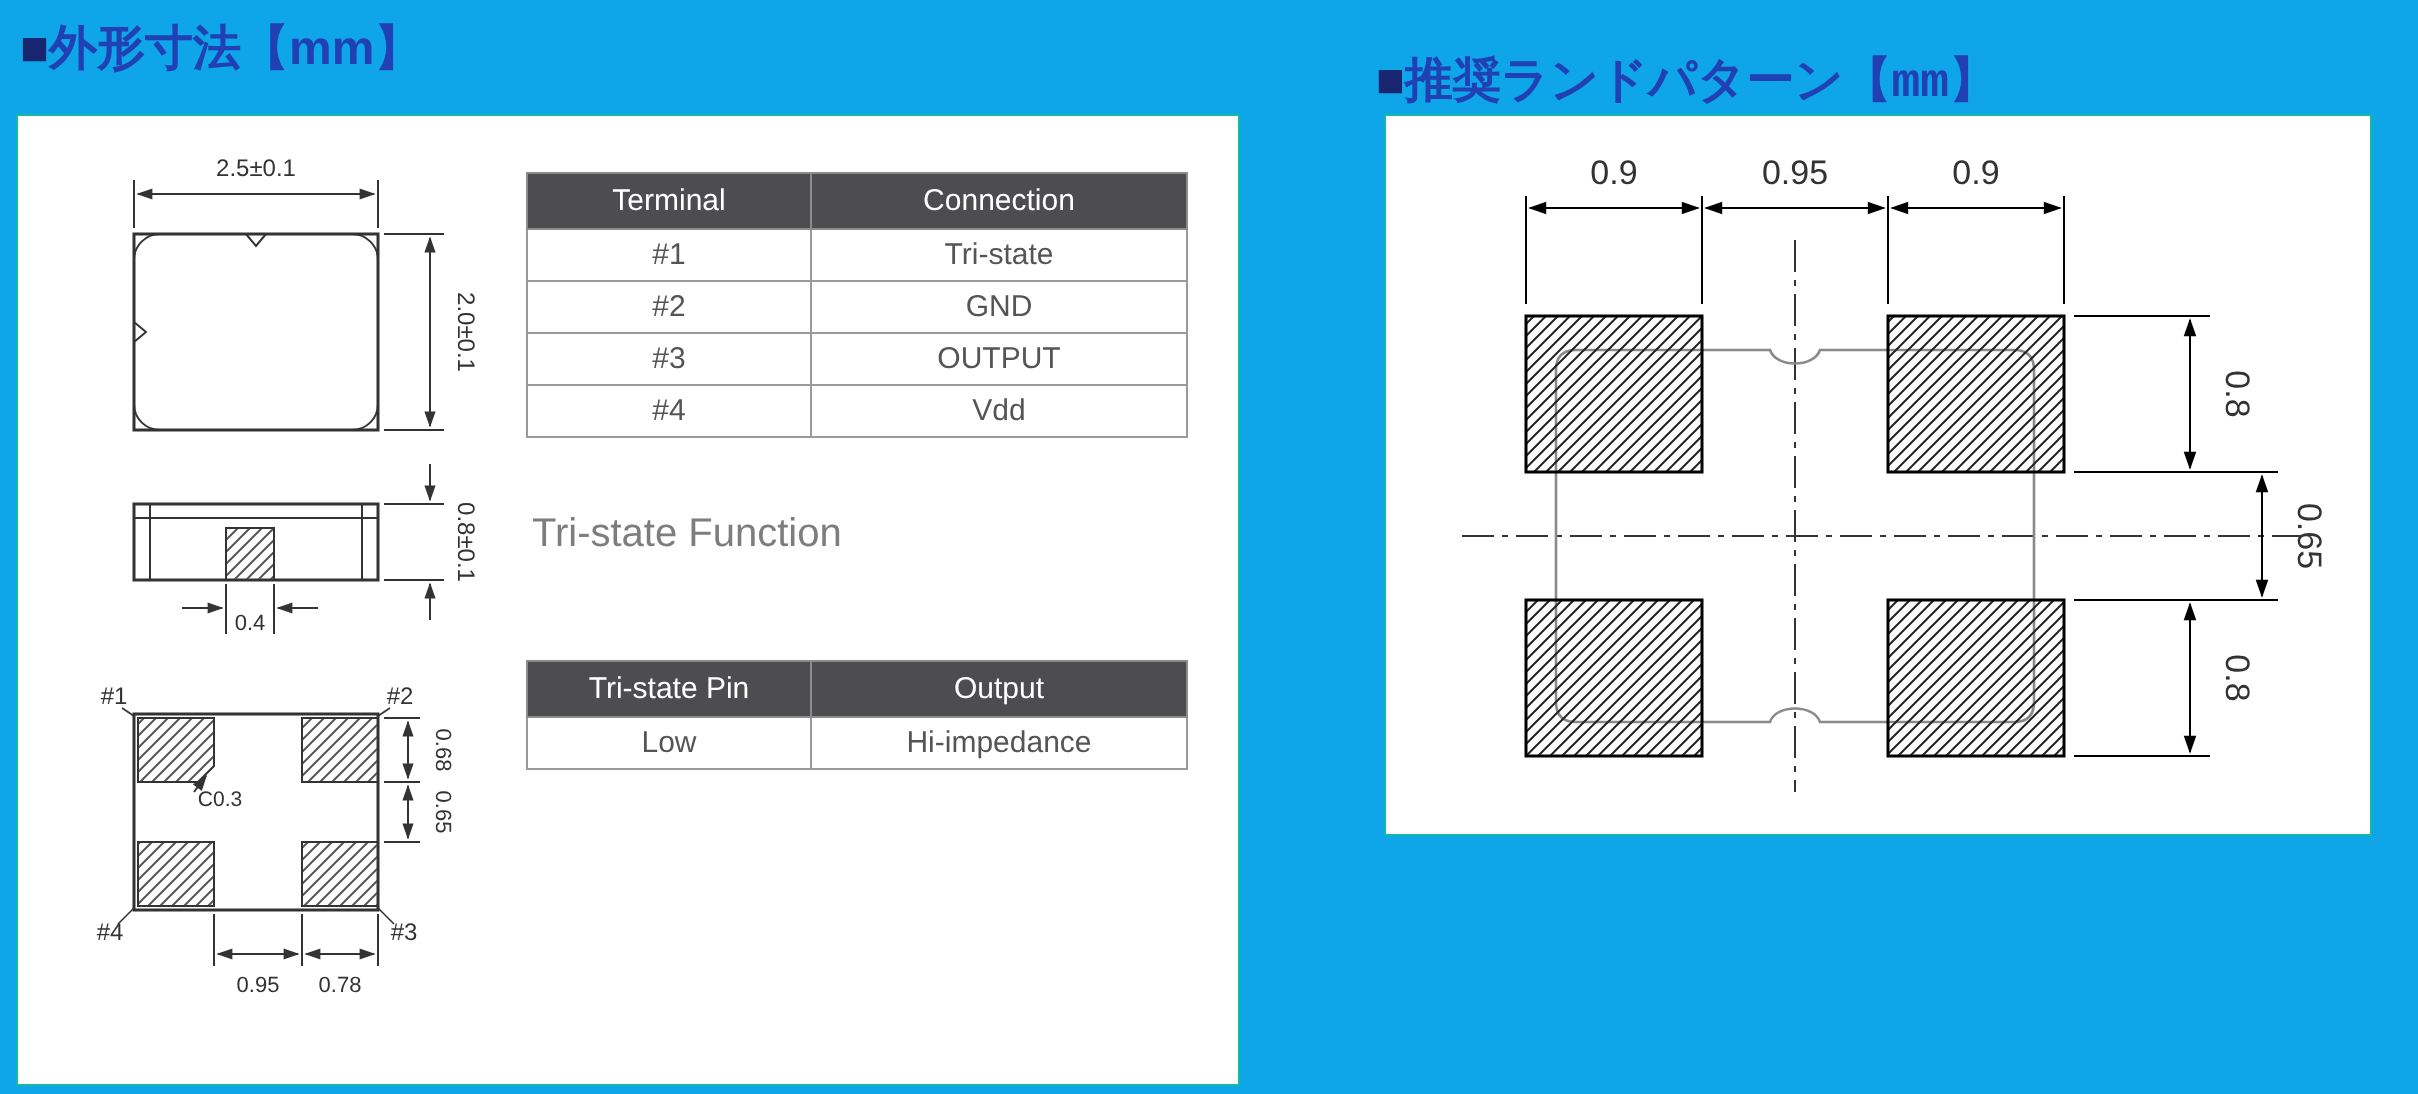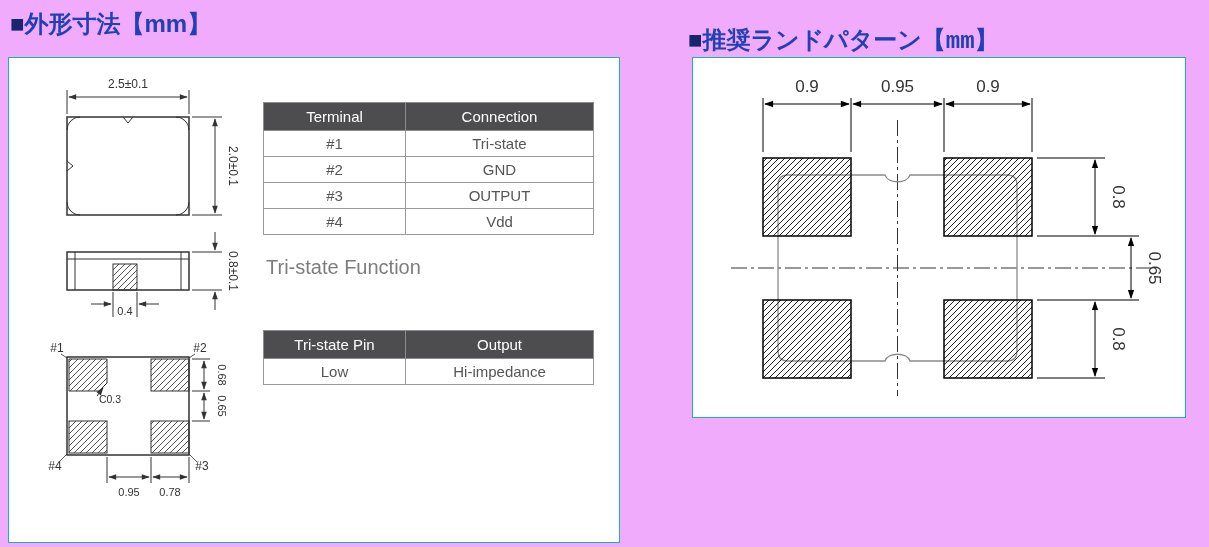--- a/index.html
+++ b/index.html
@@ -1,35 +1,35 @@
 <!DOCTYPE html>
 <html><head>
 <meta charset="utf-8">
 <style>
   * { margin:0; padding:0; box-sizing:border-box; }
   body { font-family:"Liberation Sans", sans-serif; background:#fff; }
-  .stage { position:relative; width:1209px; height:547px; background:#f0abfc; overflow:hidden; }
+  .stage { position:relative; width:1209px; height:547px; background:#0ea5e9; overflow:hidden; }
 
   .section-title { position:absolute; font-size:24px; font-weight:bold; white-space:nowrap; }
   .section-title .bullet { color:#17266e; }
   .section-title .ttl { color:#2140b4; }
   #title-left  { left:10px; top:8px; }
   #title-right { left:688px; top:24px;font-family:Liberation Mono, monospace; }
 
   .frame { position:absolute; border:1px solid #14b8a6; background:#fff; }
   #frame-outline { left:8px;   top:57px; width:612px; height:486px; }
   #frame-land    { left:692px; top:57px; width:494px; height:361px; }
 
   #outline-svg { position:absolute; left:8px; top:14px; }
   #land-svg    { position:absolute; left:0px; top:0px; }
 
   .dtable { position:absolute; border-collapse:collapse; font-size:15px; color:#555; table-layout:fixed; }
   .dtable th { background:#4d4d50; color:#fff; font-weight:normal; border:1px solid #8c8c8c; padding:5px 6px; text-align:center; }
   .dtable td { border:1px solid #9a9a9a; padding:4px 6px; text-align:center; background:#fff; }
-  #terminal-table { left:254px; top:44px;  width:330px;padding-left:44px; }
+  #terminal-table { left:254px; top:28px;  width:330px;padding-left:44px; }
   #tristate-table { left:254px; top:224px; width:330px;margin-top:48px; }
   .col-narrow { width:142px; }
   .col-wide   { width:188px; }
 
   #tristate-caption { position:absolute; left:257px; top:198px; font-size:20px; color:#7d7d7d; }
 
   svg text { font-family:"Liberation Sans", sans-serif; fill:#333; }
 </style>
 </head>
 <body>

